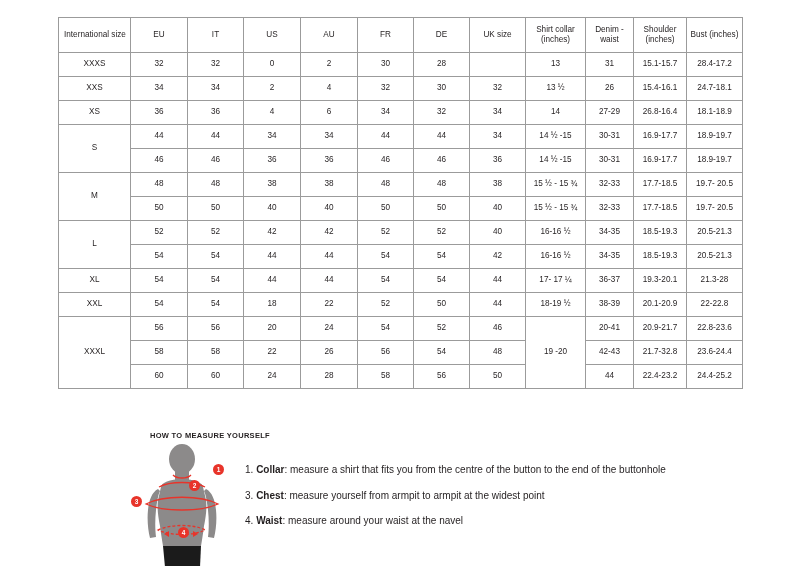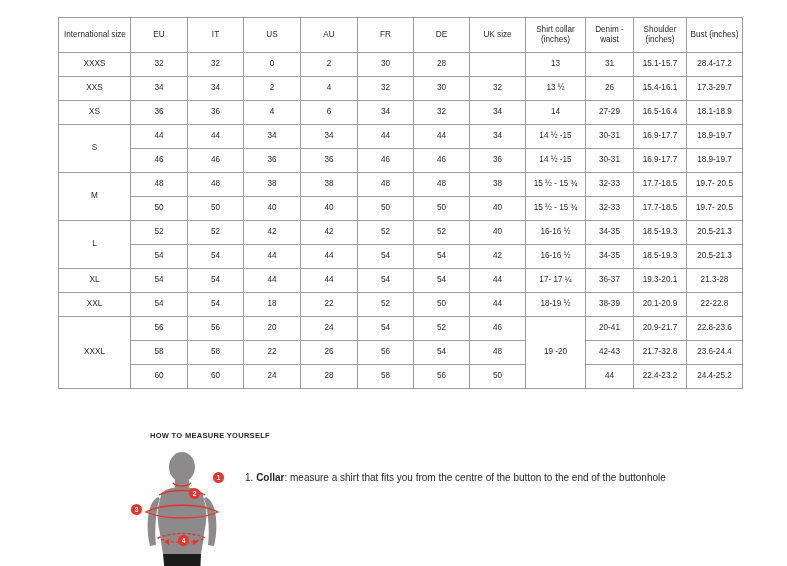--- a/index.html
+++ b/index.html
@@ -66,21 +66,21 @@
     position: absolute;
     left: 130px;
     top: 431px;
     width: 600px;
   }
   .howto-title {
     font-size: 7.5px;
     font-weight: bold;
     letter-spacing: 0.3px;
     color: #231f20;
-    margin-bottom: 10px;
+    margin-bottom: 2px;
     padding-left: 20px;
   }
   .howto-body {
     position: relative;
     display: flex;
     align-items: flex-start;
   }
   .figure-wrap {
     position: relative;
     width: 105px;
@@ -174,34 +174,34 @@
           <td>34</td>
           <td>34</td>
           <td>2</td>
           <td>4</td>
           <td>32</td>
           <td>30</td>
           <td>32</td>
           <td>13 ½</td>
           <td>26</td>
           <td>15.4-16.1</td>
-          <td>17.3-29.7</td>
+          <td>24.7-18.1</td>
         </tr>
         <tr>
           <td>XS</td>
           <td>36</td>
           <td>36</td>
           <td>4</td>
           <td>6</td>
           <td>34</td>
           <td>32</td>
           <td>34</td>
           <td>14</td>
           <td>27-29</td>
-          <td>16.5-16.4</td>
+          <td>26.8-16.4</td>
           <td>18.1-18.9</td>
         </tr>
         <tr>
           <td rowspan="2">S</td>
           <td>44</td>
           <td>44</td>
           <td>34</td>
           <td>34</td>
           <td>44</td>
           <td>44</td>
@@ -379,17 +379,19 @@
           <path d="M34 92 l5 -3 l0 6 z" fill="#e8342a"></path>
           <path d="M68 92 l-5 -3 l0 6 z" fill="#e8342a"></path>
         </svg>
         <div class="marker m1">1</div>
         <div class="marker m2">2</div>
         <div class="marker m3">3</div>
         <div class="marker m4">4</div>
       </div>
       <div class="steps">
           <div class="step"><span>1. </span><b>Collar</b><span>: measure a shirt that fits you from the centre of the button to the end of the buttonhole</span></div>
+          <div class="step"><span>3. </span><b>Chest</b><span>: measure yourself from armpit to armpit at the widest point</span></div>
+          <div class="step"><span>4. </span><b>Waist</b><span>: measure around your waist at the navel</span></div>
         </div>
     </div>
   </div>
 
 </div>
 
 </body></html>

